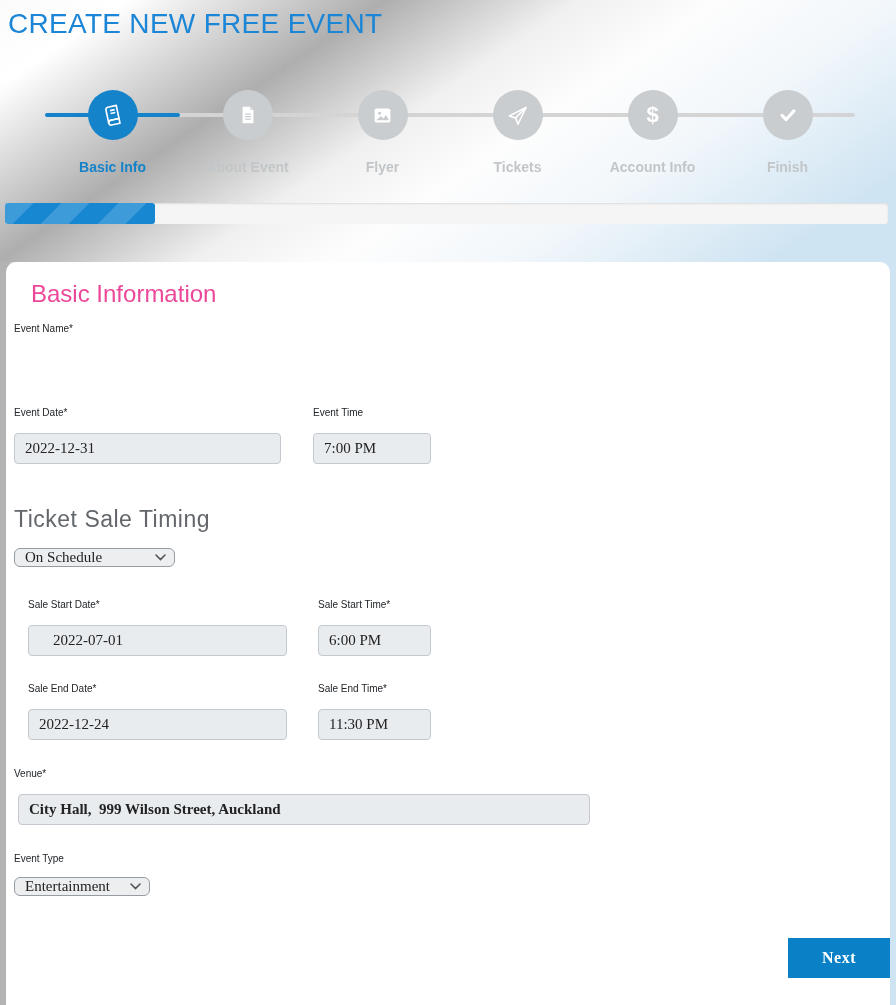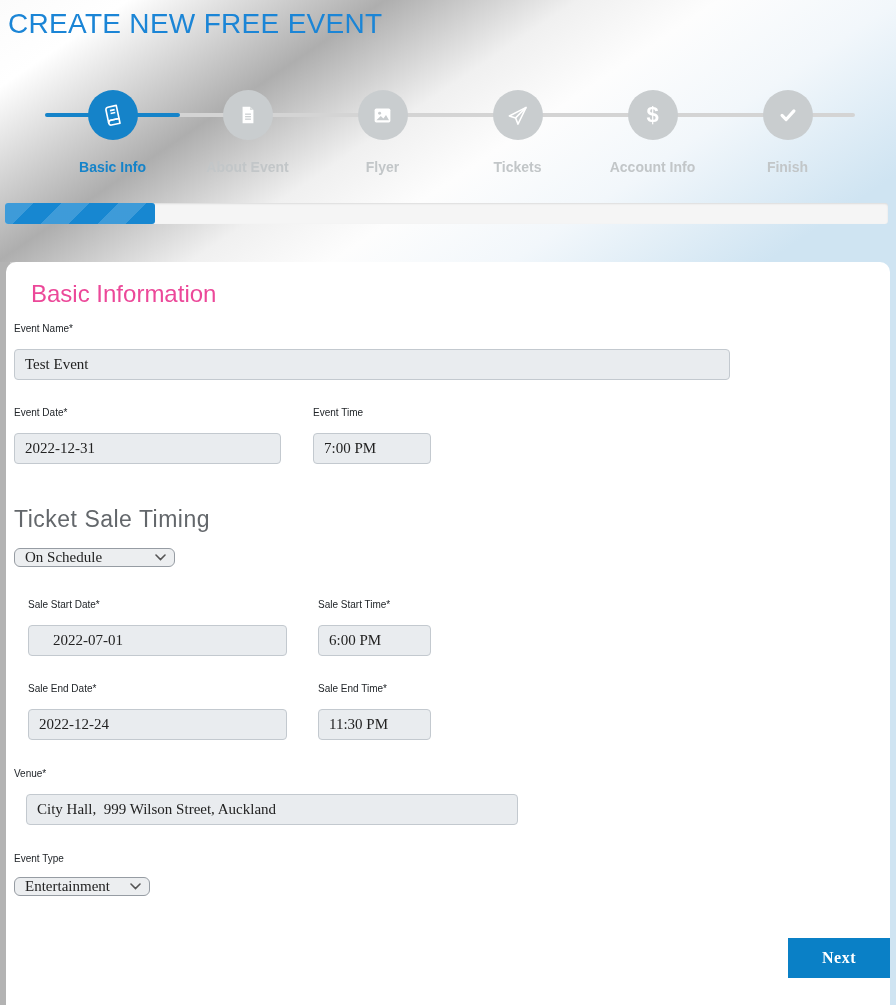--- a/index.html
+++ b/index.html
@@ -145,21 +145,20 @@
 
   <div class="progress-track">
     <div class="progress-fill" style="width: 17%;"></div>
   </div>
 
   <div class="card">
 
     <h2 class="section-title">Basic Information</h2>
 
     <div class="fl" style="left:8px; top:61px;">Event Name*</div>
-    <input class="fi" style="left: 8px; top: 87px; width: 716px;" value="Test Event">
 
     <div class="fl" style="left:8px; top:145px;">Event Date*</div>
     <input class="fi" style="left: 8px; top: 171px; width: 267px;" value="2022-12-31">
 
     <div class="fl" style="left:307px; top:145px;">Event Time</div>
     <input class="fi" style="left: 307px; top: 171px; width: 118px;" value="7:00 PM">
 
     <h3 class="subheading">Ticket Sale Timing</h3>
 
     <div class="sel" style="left:8px; top:286px; width:161px;">
@@ -175,21 +174,21 @@
     <div class="fl" style="left:312px; top:337px;">Sale Start Time*</div>
     <input class="fi" style="left: 312px; top: 363px; width: 113px;" value="6:00 PM">
 
     <div class="fl" style="left:22px; top:421px;">Sale End Date*</div>
     <input class="fi" style="left: 22px; top: 447px; width: 259px;" value="2022-12-24">
 
     <div class="fl" style="left:312px; top:421px;">Sale End Time*</div>
     <input class="fi" style="left: 312px; top: 447px; width: 113px;" value="11:30 PM">
 
     <div class="fl" style="left:8px; top:506px;">Venue*</div>
-    <input class="fi" style="left: 20px; top: 532px; width: 492px;" value="City Hall,  999 Wilson Street, Auckland">
+    <input class="fi" style="left: 12px; top: 532px; width: 572px; font-weight: bold;" value="City Hall,  999 Wilson Street, Auckland">
 
     <div class="fl" style="left:8px; top:591px;">Event Type</div>
     <div class="sel" style="left:8px; top:615px; width:136px;">
       <span>Entertainment</span>
       <svg width="11" height="7" viewBox="0 0 11 7">
         <path d="M1 1 l4.5 4.5 L10 1" fill="none" stroke="#555" stroke-width="1.6" stroke-linecap="round"></path>
       </svg>
     </div>
 
     <button class="next-btn">Next</button>

